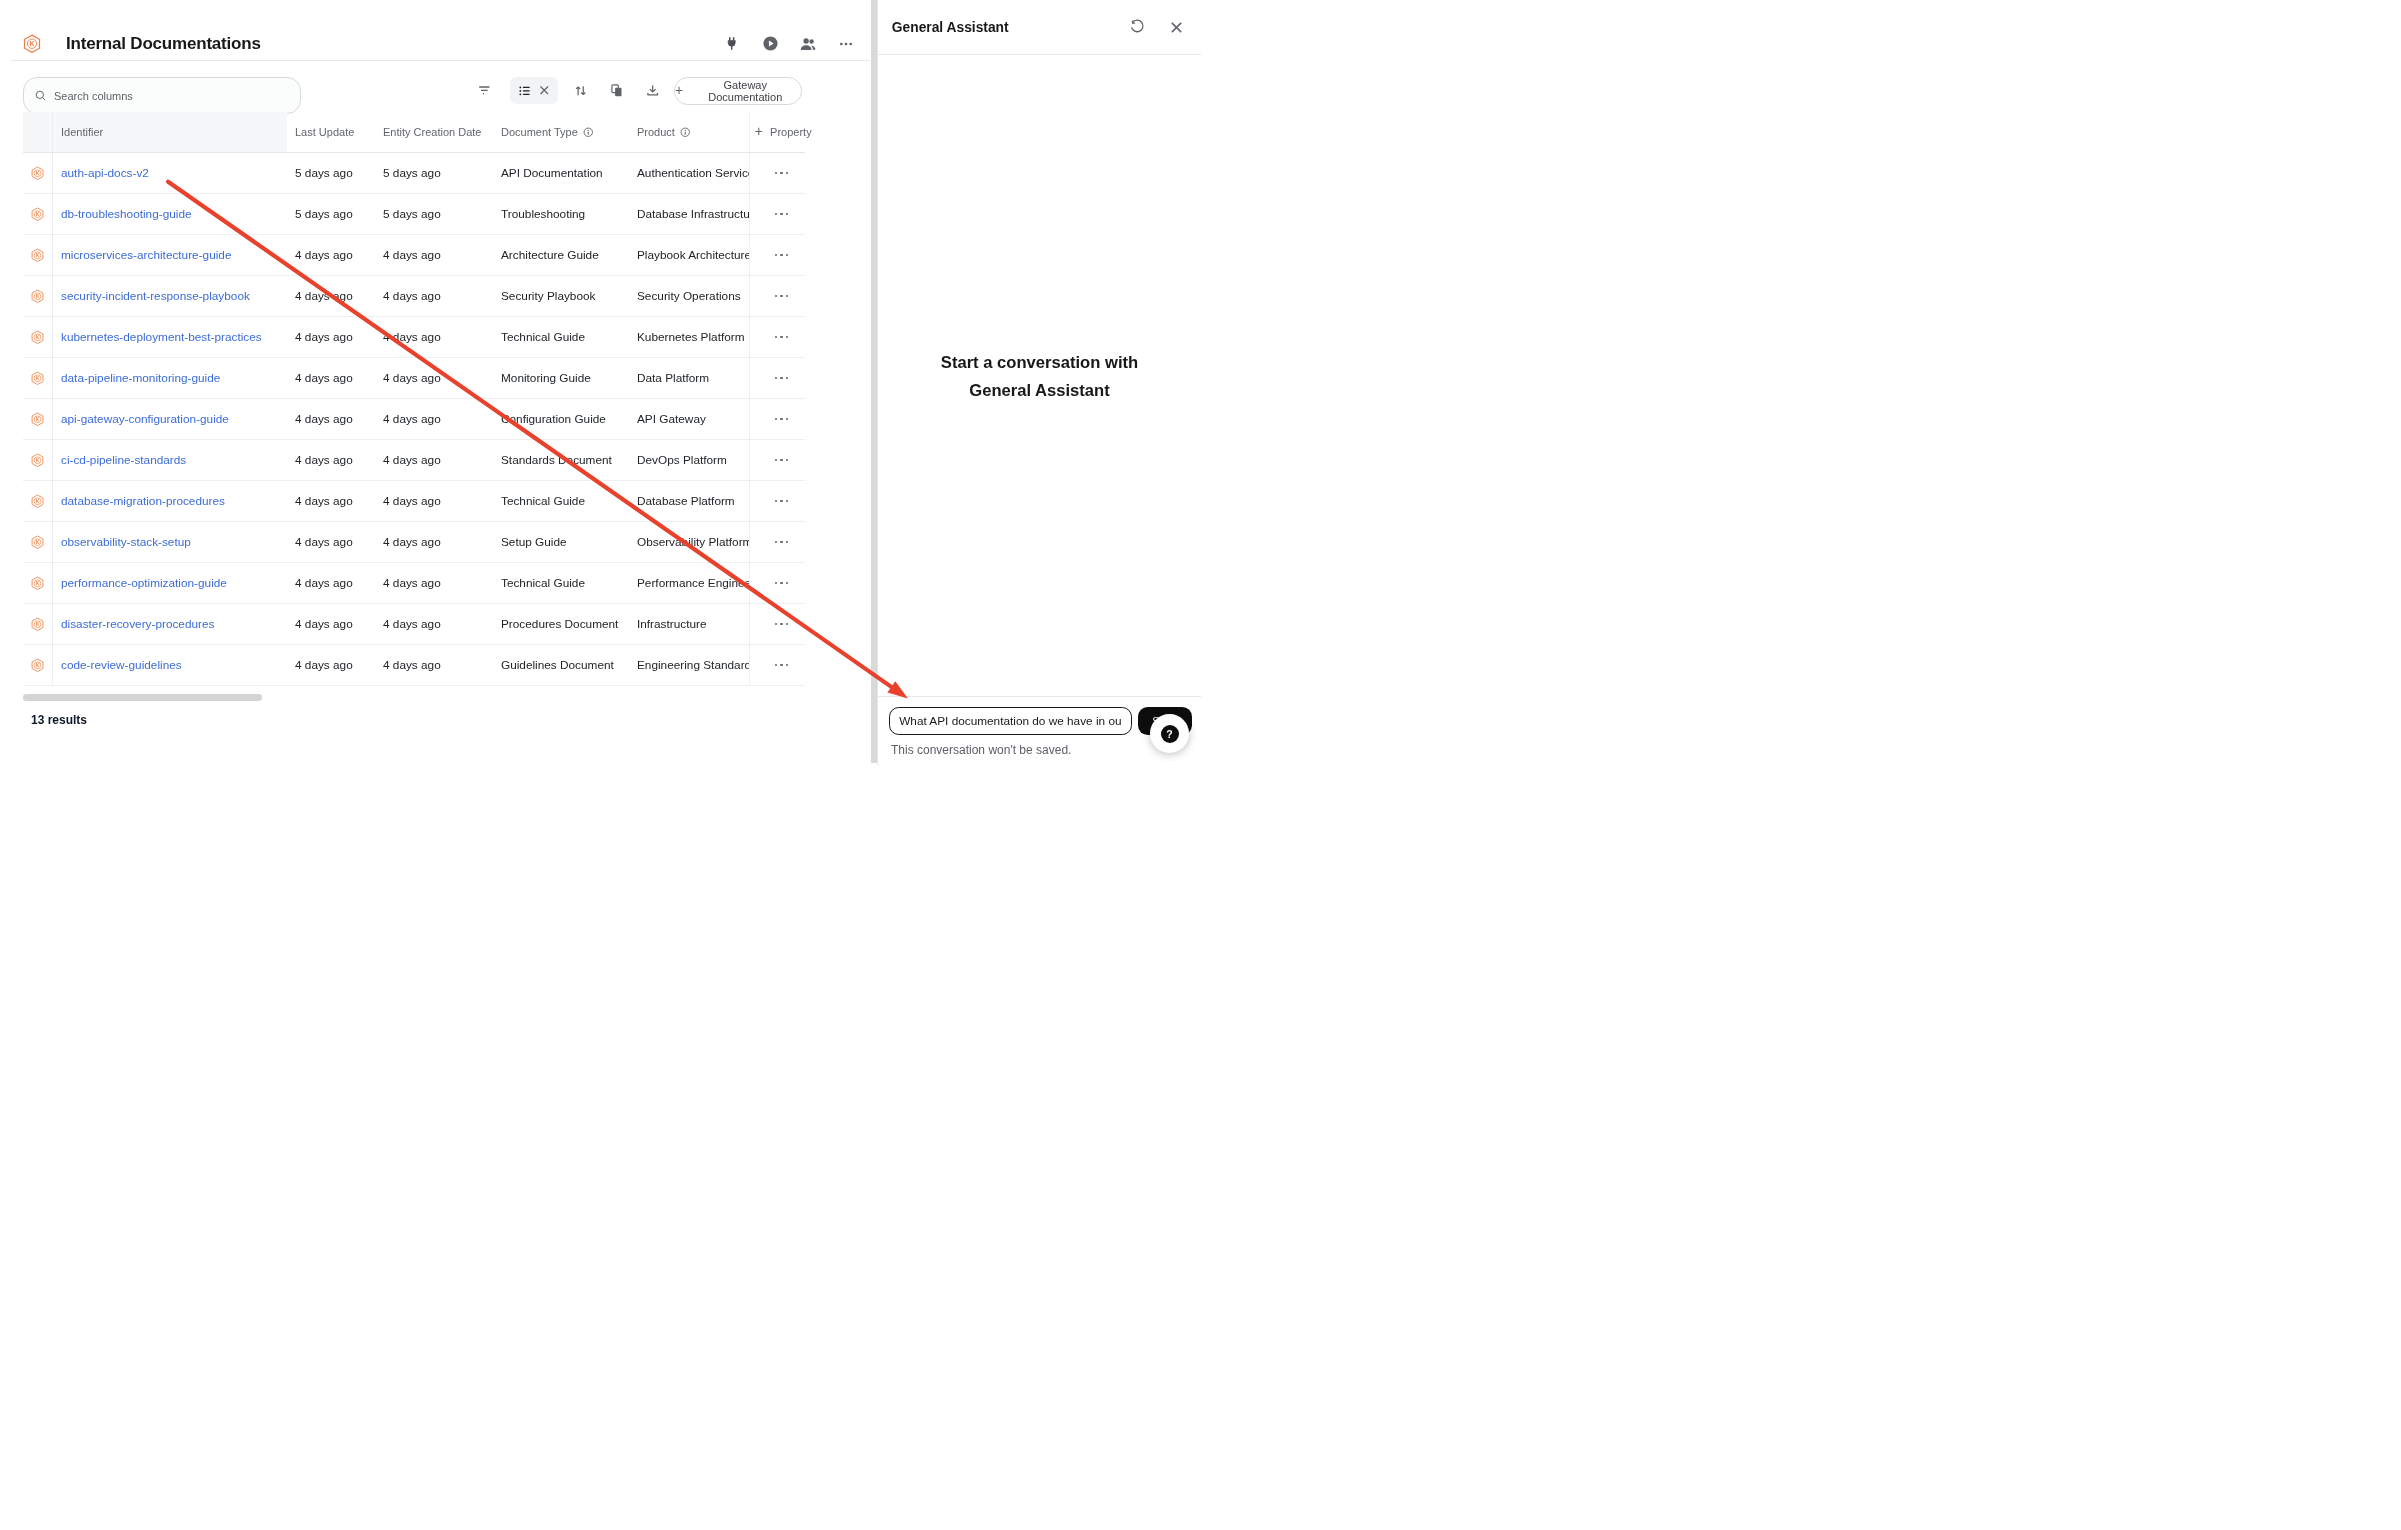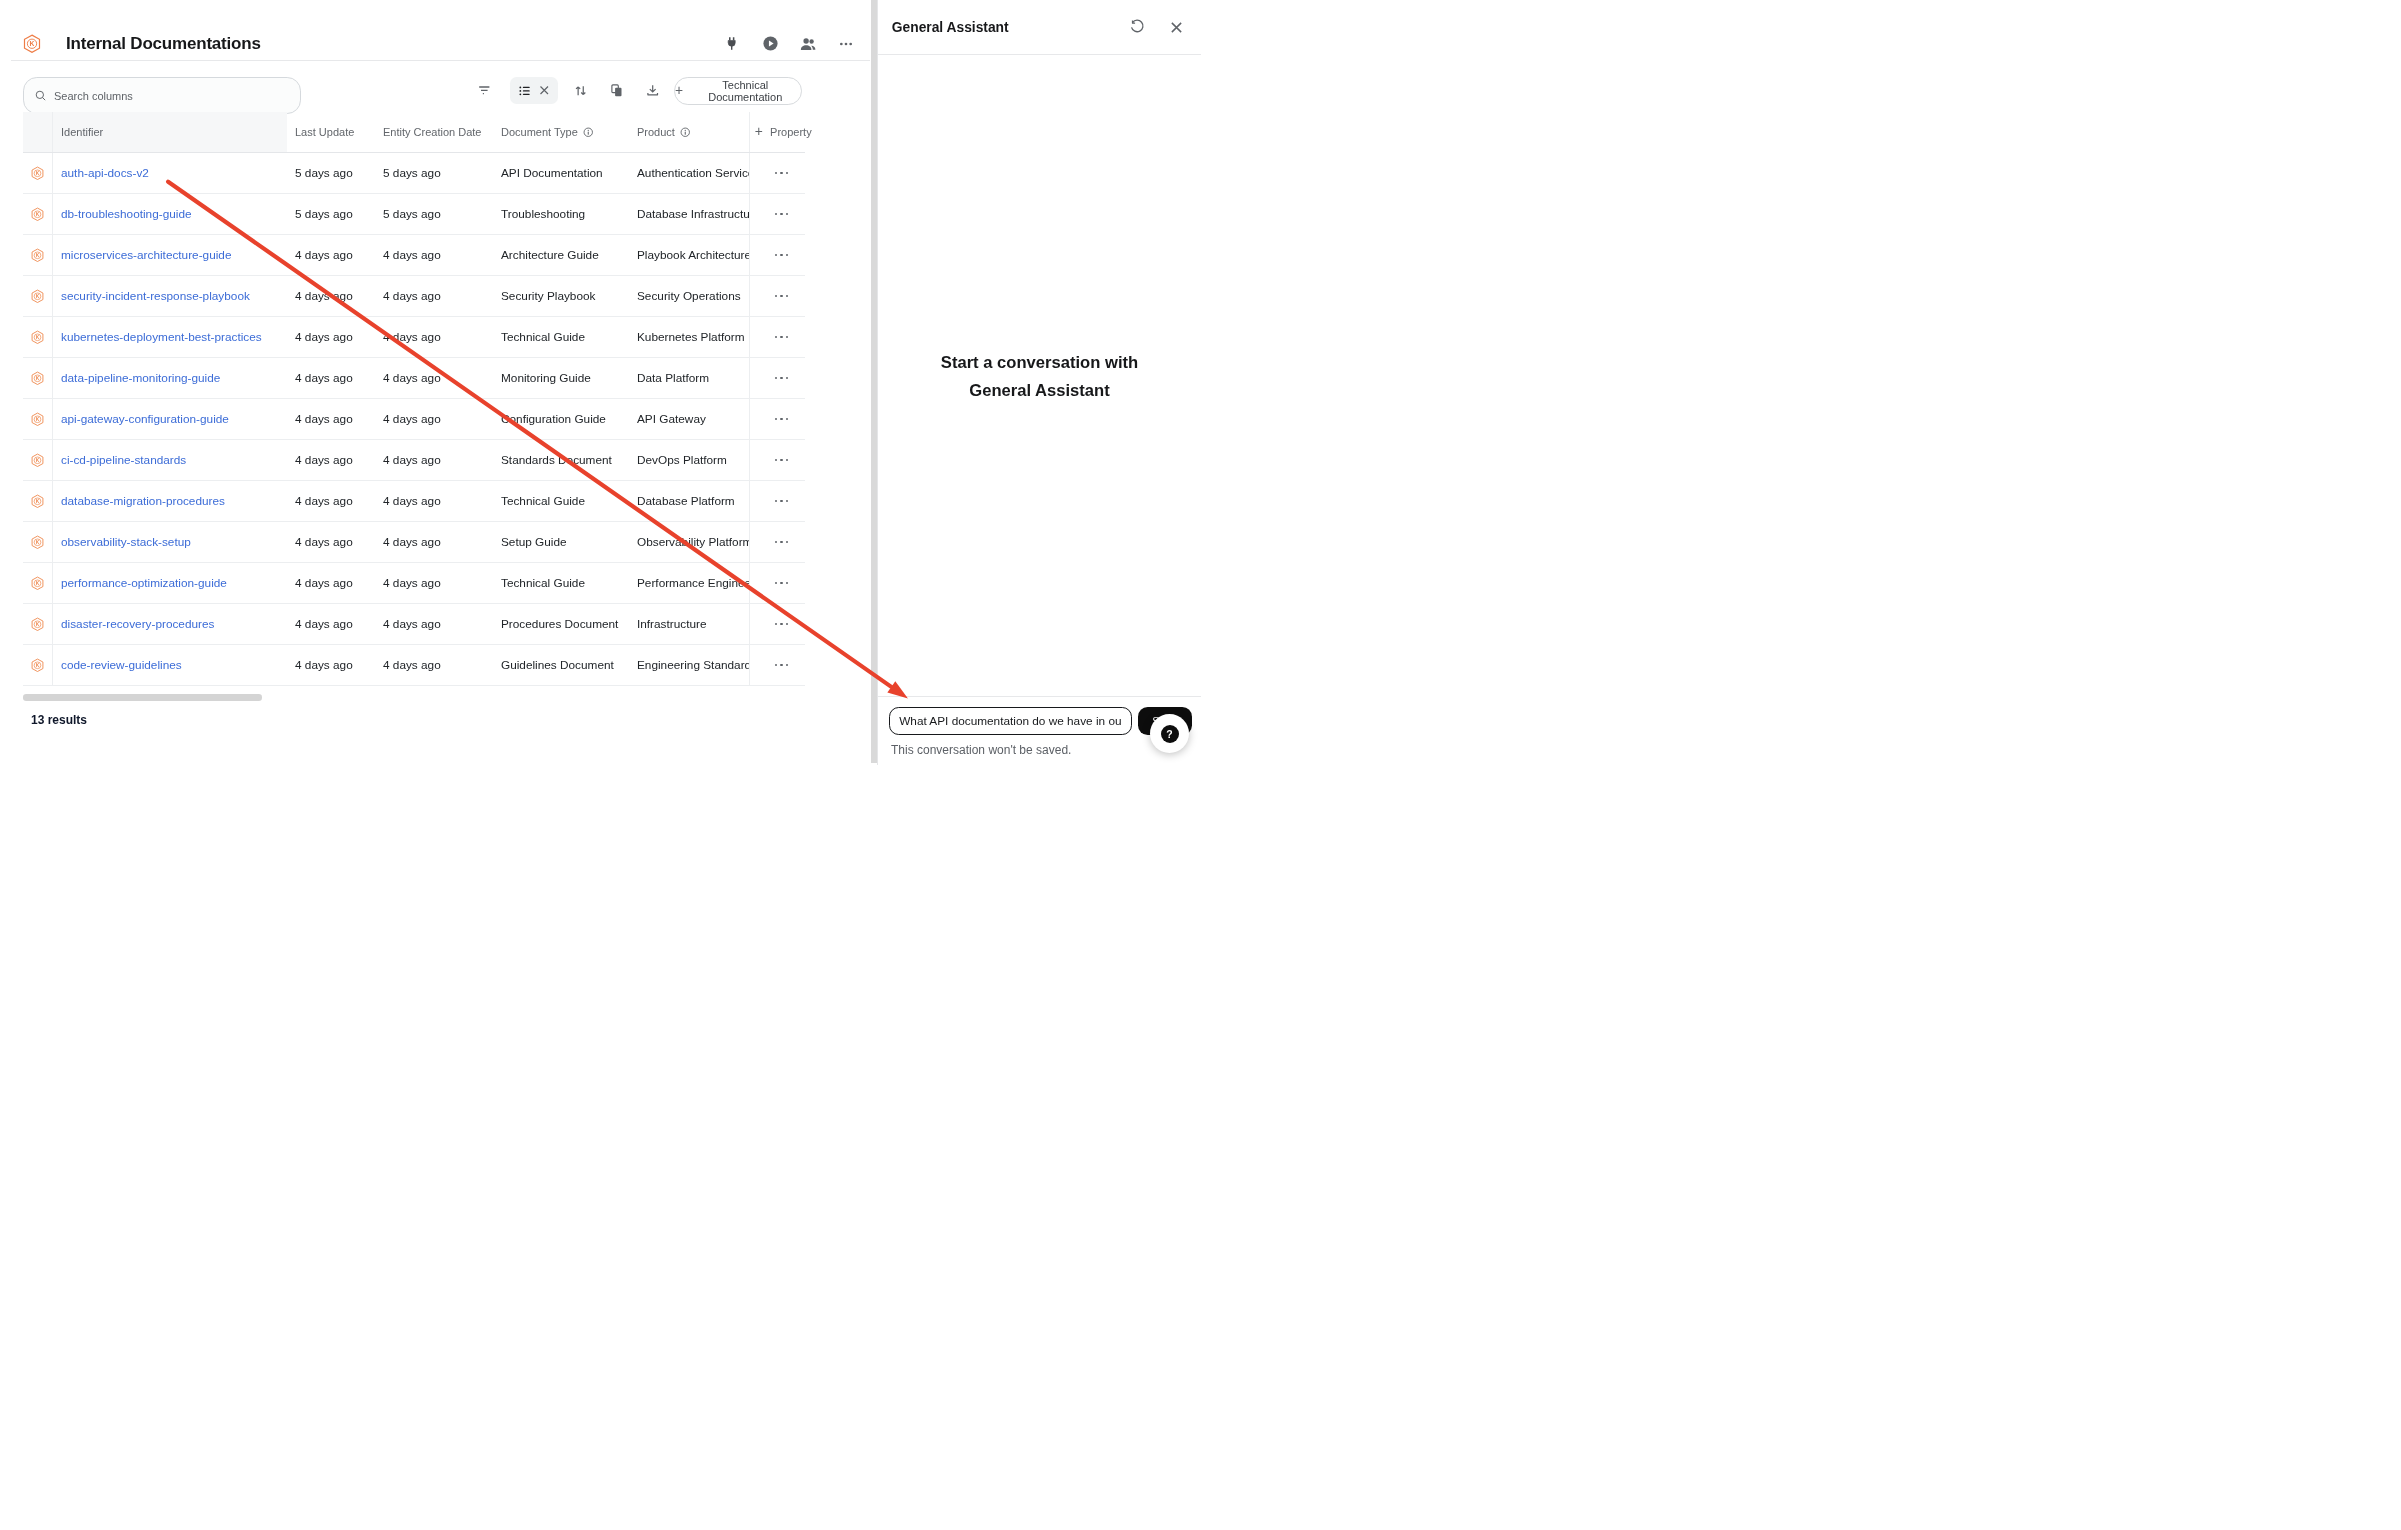--- a/index.html
+++ b/index.html
@@ -164,21 +164,21 @@
 
       <button class="tb-icon" style="left:642px;">
         <svg width="15.4" height="15.4" viewBox="0 0 24 24" stroke="#5f6368" stroke-width="1.9" fill="none">
           <path d="M12 3.5v10M7.5 9.5 L12 14 L16.5 9.5"></path>
           <path d="M4.5 15.5v3h15v-3" stroke-linejoin="round"></path>
         </svg>
       </button>
 
       <button class="add-btn">
         <span class="plus">+</span>
-        <span>Technical Documentation</span>
+        <span>Gateway Documentation</span>
       </button>
     </div>
 
     <div class="table">
       <div class="trow thead">
         <div class="cell icon-cell idcell-head"></div>
         <div class="cell idcell-head">
             <span>Identifier</span>
           </div>
         <div class="cell">

